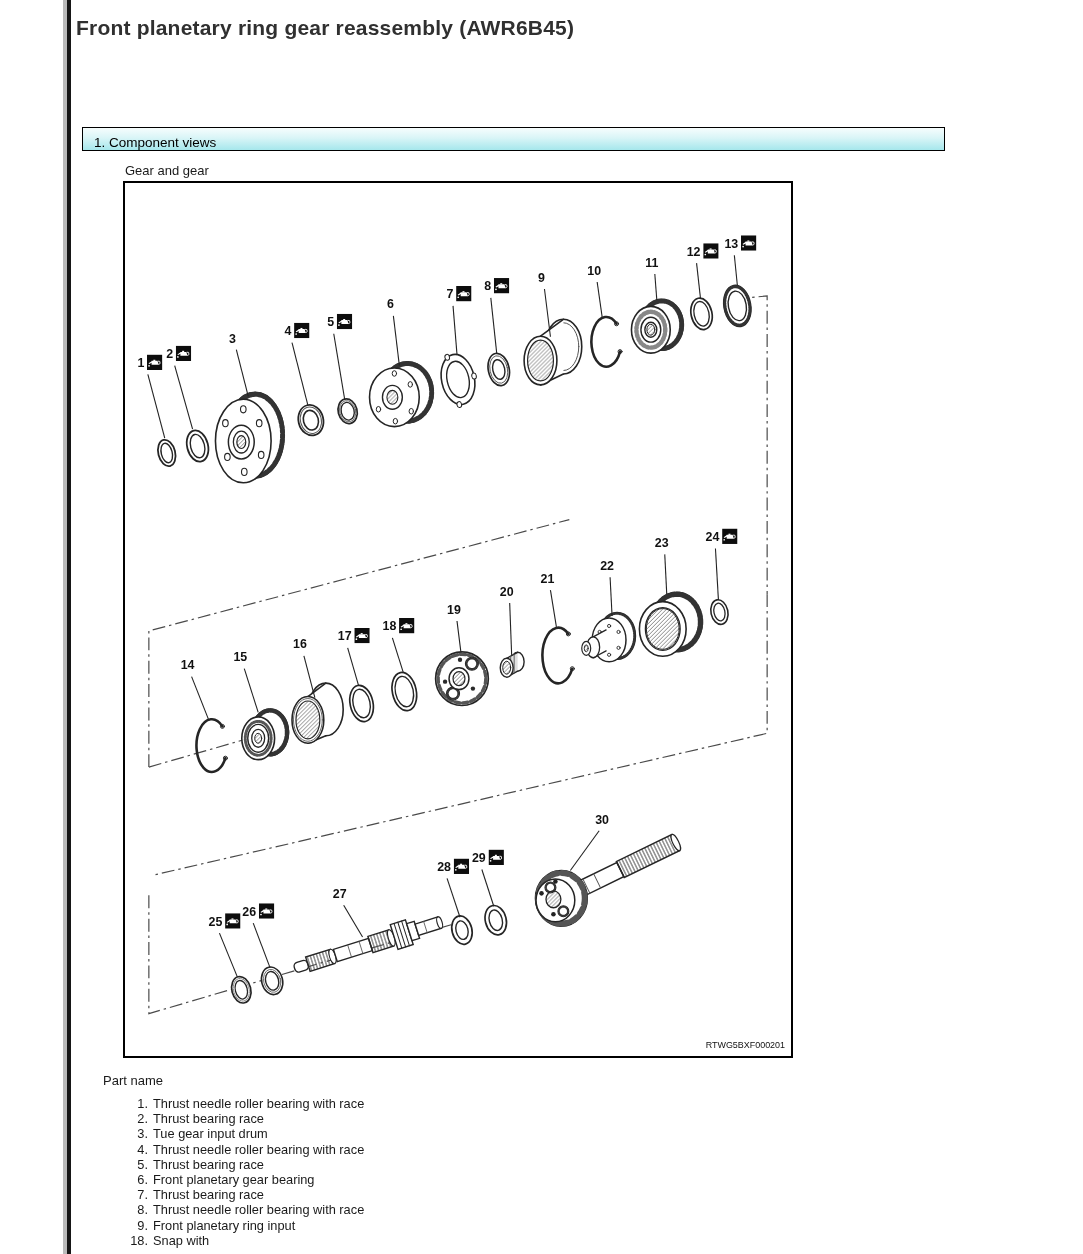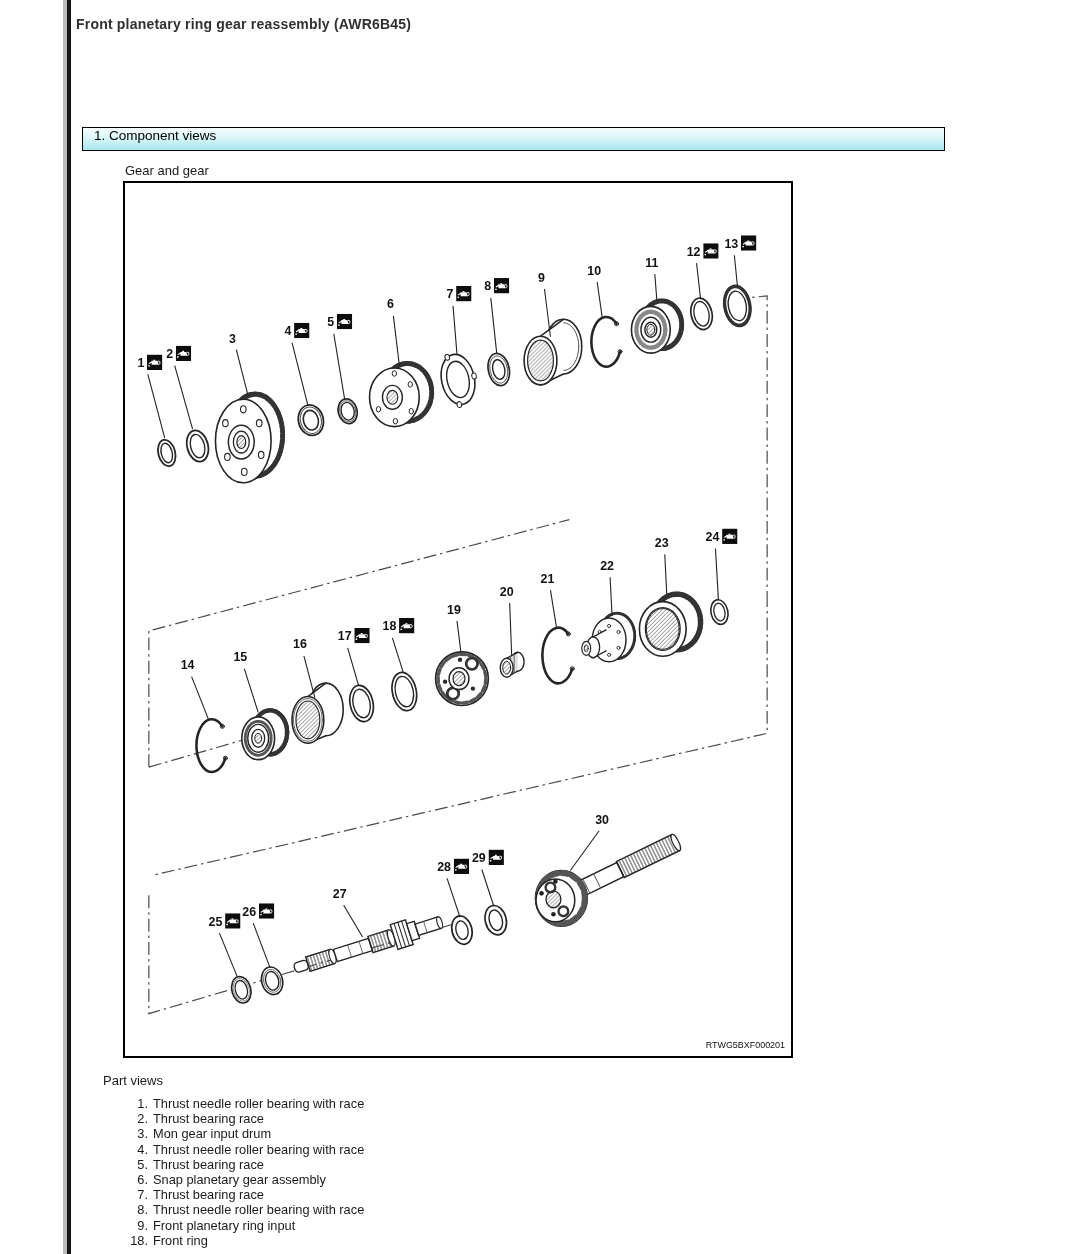--- a/index.html
+++ b/index.html
@@ -3,26 +3,26 @@
 <meta charset="utf-8">
 <style>
   html,body{margin:0;padding:0}
   body{
     position:relative;width:1083px;height:1254px;overflow:hidden;
     background:#fff;color:#1a1a1a;
     font-family:"Liberation Sans",sans-serif;
   }
   .frame-light{position:absolute;left:63px;top:0;width:4px;height:1254px;background:#bababa}
   .frame-dark{position:absolute;left:67px;top:0;width:4px;height:1254px;background:#161616}
-  .page-title{position:absolute;left:76px;top:16px;margin:0;font-size:14px;font-weight:bold;color:#303030;letter-spacing:.2px}
+  .page-title{position:absolute;left:76px;top:16px;margin:0;font-size:21px;font-weight:bold;color:#303030;letter-spacing:.2px}
   .secbar{
     position:absolute;left:82px;top:127px;width:863px;height:24px;box-sizing:border-box;
     border:1px solid #000;
     background:linear-gradient(to bottom,#f6fdfd 0%,#d9f5f7 45%,#a6e7ec 100%);
-    display:flex;align-items:flex-start;padding-left:11px;font-size:13.5px;color:#000;
+    display:flex;align-items:flex-end;padding-left:11px;font-size:13.5px;color:#000;
   }
   .gearshaft{position:absolute;left:125px;top:163px;font-size:13px}
   .diagbox{position:absolute;left:123px;top:181px;width:670px;height:877px;box-sizing:border-box;border:2.5px solid #000;background:#fff}
   .diagbox svg{display:block;width:100%;height:100%}
   .partname{position:absolute;left:103px;top:1073px;font-size:13px}
   .plist{position:absolute;left:110px;top:1096px;margin:0;padding:0;list-style:none;font-size:12.8px}
   .plist li{display:flex;line-height:15.2px}
   .plist .pn{width:38px;text-align:right;margin-right:5px;flex:none}
 
   
@@ -418,56 +418,56 @@
         <text x="356" y="681.5" text-anchor="middle" class="callout-num">29</text>
         <use href="#oil-badge" x="365.7" y="669" width="15.5" height="15.5"></use>
         <line x1="477" y1="650" x2="448" y2="690" class="leader"></line>
         <text x="480" y="643.5" text-anchor="middle" class="callout-num">30</text>
       </g>
 
   <text class="figcode" x="664" y="869" text-anchor="end">RTWG5BXF000201</text>
 </svg>
 </div>
 
-<div class="partname">Part views</div>
+<div class="partname">Part name</div>
 
 <ol class="plist">
     <li>
       <span class="pn">1.</span>
       <span class="pt">Thrust needle roller bearing with race</span>
     </li>
     <li>
       <span class="pn">2.</span>
       <span class="pt">Thrust bearing race</span>
     </li>
     <li>
       <span class="pn">3.</span>
-      <span class="pt">Mon gear input drum</span>
+      <span class="pt">Tue gear input drum</span>
     </li>
     <li>
       <span class="pn">4.</span>
       <span class="pt">Thrust needle roller bearing with race</span>
     </li>
     <li>
       <span class="pn">5.</span>
       <span class="pt">Thrust bearing race</span>
     </li>
     <li>
       <span class="pn">6.</span>
-      <span class="pt">Snap planetary gear assembly</span>
+      <span class="pt">Front planetary gear bearing</span>
     </li>
     <li>
       <span class="pn">7.</span>
       <span class="pt">Thrust bearing race</span>
     </li>
     <li>
       <span class="pn">8.</span>
       <span class="pt">Thrust needle roller bearing with race</span>
     </li>
     <li>
       <span class="pn">9.</span>
       <span class="pt">Front planetary ring input</span>
     </li>
     <li>
       <span class="pn">18.</span>
-      <span class="pt">Front ring</span>
+      <span class="pt">Snap with</span>
     </li>
   </ol>
 
 </body></html>

